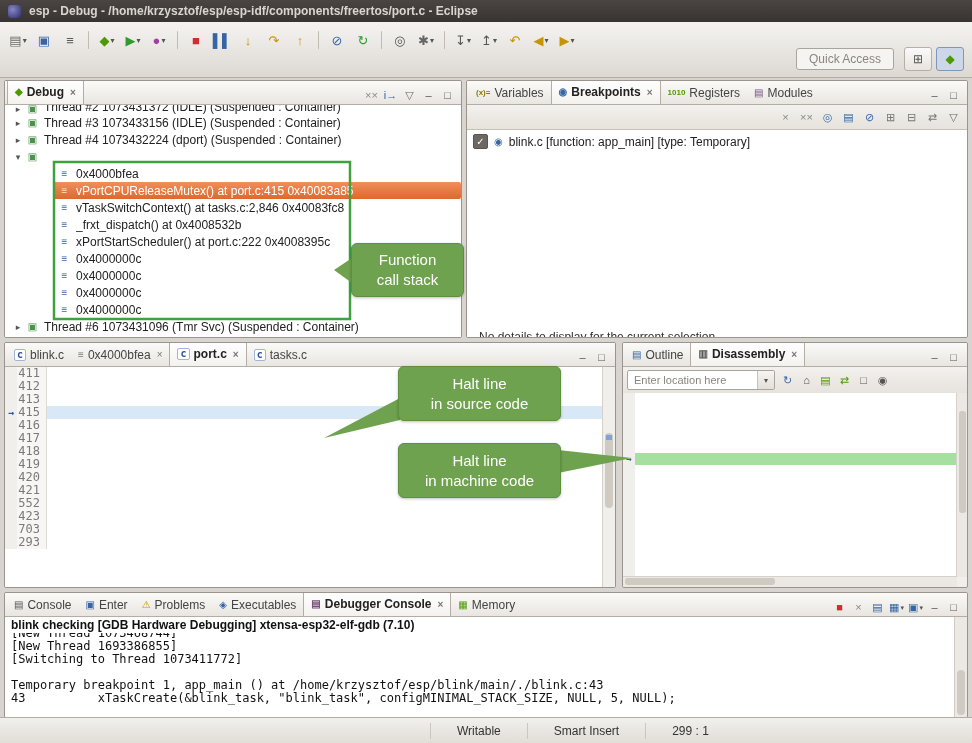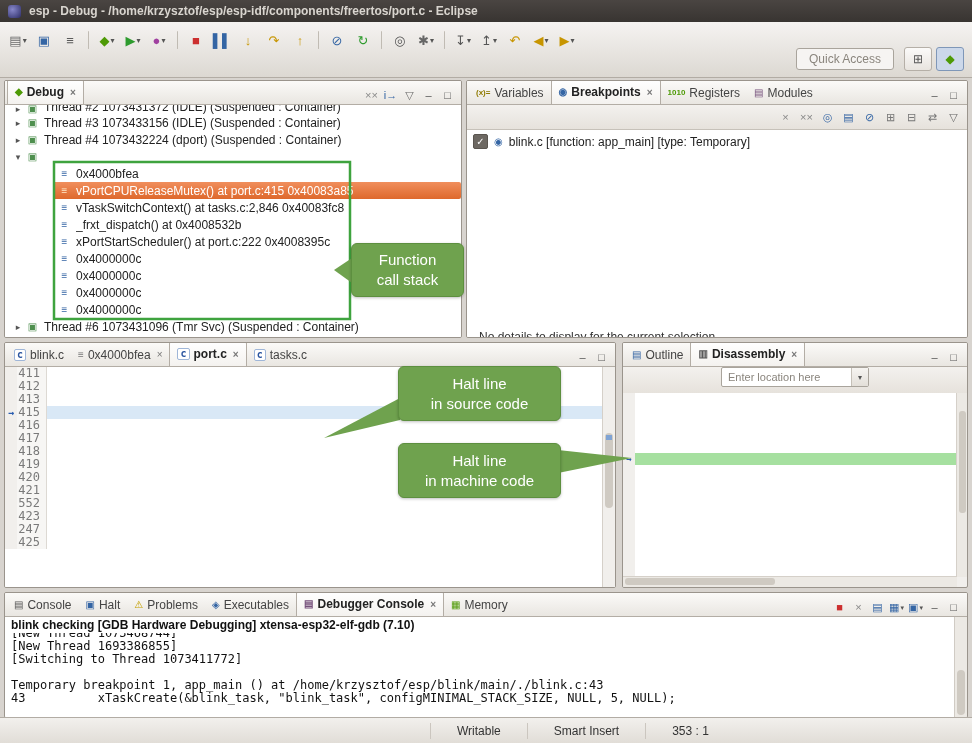--- a/index.html
+++ b/index.html
@@ -70,21 +70,21 @@
   .ed-mark{width:12px;flex:0 0 auto;background:#f1efec;color:#2a5db0;font-size:10px;text-align:center;font-weight:bold;}
   .ed-ln{width:30px;flex:0 0 auto;background:#f7f6f4;color:#7a7a7a;text-align:right;padding-right:6px;border-right:1px solid #ddd9d3;box-sizing:border-box;}
   .ed-code{flex:1;padding-left:6px;color:#111;overflow:hidden;}
   .ed-line.halt .ed-code{background:var(--halt-source-bg);}
   .ed-ruler{position:absolute;right:0;top:24px;bottom:0;width:12px;background:#f1efec;border-left:1px solid #d5d0c9;}
   .ed-thumb{position:absolute;right:2px;top:30%;height:34%;width:8px;background:#cfcac2;border-radius:4px;}
   .ed-marker{position:absolute;right:3px;top:31%;width:6px;height:5px;background:#7fa3d4;}
 
   
   #panel-disasm{left:622px;top:342px;width:346px;height:246px;}
-  .da-toolbar{height:26px;display:flex;align-items:center;gap:5px;padding:0 4px;background:linear-gradient(#f3f1ee,#e6e2dc);border-bottom:1px solid #c6c1b9;flex-direction:column;}
+  .da-toolbar{height:26px;display:flex;align-items:center;gap:5px;padding:0 4px;background:linear-gradient(#f3f1ee,#e6e2dc);border-bottom:1px solid #c6c1b9;}
   .da-combo{display:flex;align-items:center;height:20px;border:1px solid #a9a49c;background:#fff;border-radius:2px;width:148px;flex:0 0 auto;box-sizing:border-box;}
   .da-combo-text{flex:1;padding:0 6px;font-size:11px;color:#8a857d;white-space:nowrap;overflow:hidden;}
   .da-combo-btn{width:16px;align-self:stretch;border-left:1px solid #c5c0b8;background:linear-gradient(#f6f4f1,#e3dfd9);display:flex;align-items:center;justify-content:center;font-size:8px;color:#555;}
   .da-body{position:absolute;top:50px;left:0;right:10px;bottom:10px;background:#fff;font-family:"DejaVu Sans Mono",monospace;font-size:11px;overflow:hidden;}
   .da-line{display:flex;height:12px;line-height:12px;white-space:pre;}
   .da-mark{width:12px;flex:0 0 auto;background:#f1efec;color:#2a5db0;font-size:9px;text-align:center;font-weight:bold;}
   .da-code{flex:1;padding-left:4px;color:#222;overflow:hidden;}
   .da-line.halt .da-code{background:var(--halt-machine-bg);}
   .da-vscroll{position:absolute;right:0;top:50px;bottom:10px;width:10px;background:#ece9e4;border-left:1px solid #d5d0c9;}
   .da-vthumb{position:absolute;right:1px;top:10%;height:55%;width:7px;background:#cfcac2;border-radius:3px;}
@@ -552,28 +552,28 @@
         </div>
         <div class="ed-line">
           <span class="ed-mark"></span>
           <span class="ed-ln">423</span>
           <span class="ed-code">
             
           </span>
         </div>
         <div class="ed-line">
           <span class="ed-mark"></span>
-          <span class="ed-ln">247</span>
-          <span class="ed-code">
-            
-          </span>
-        </div>
-        <div class="ed-line">
-          <span class="ed-mark"></span>
-          <span class="ed-ln">425</span>
+          <span class="ed-ln">703</span>
+          <span class="ed-code">
+            
+          </span>
+        </div>
+        <div class="ed-line">
+          <span class="ed-mark"></span>
+          <span class="ed-ln">293</span>
           <span class="ed-code">
             
           </span>
         </div>
       </div>
     <div class="ed-ruler">
       <span class="ed-thumb"></span>
       <span class="ed-marker"></span>
     </div>
   </div>
@@ -749,21 +749,21 @@
     <div class="phead">
       <div class="tabs">
 
       <span class="tab">
             <span class="tab-icon" style="color: rgb(85, 85, 85);">▤</span>
             <span class="tab-label">Console</span>
 
           </span>
           <span class="tab">
             <span class="tab-icon" style="color: rgb(52, 101, 164);">▣</span>
-            <span class="tab-label">Halt</span>
+            <span class="tab-label">Enter</span>
 
           </span>
           <span class="tab">
             <span class="tab-icon" style="color: rgb(196, 160, 0);">⚠</span>
             <span class="tab-label">Problems</span>
 
           </span>
           <span class="tab">
             <span class="tab-icon" style="color: rgb(52, 101, 164);">◈</span>
             <span class="tab-label">Executables</span>
@@ -826,21 +826,21 @@
     </div>
     <div class="con-vscroll">
         <span class="con-vthumb"></span>
       </div>
   </div>
 
   <div class="statusbar">
     <span class="st-spacer"></span>
     <span class="st-cell">Writable</span>
     <span class="st-cell">Smart Insert</span>
-    <span class="st-cell">353 : 1</span>
+    <span class="st-cell">299 : 1</span>
   </div>
 
   <svg class="overlay" width="972" height="743" viewBox="0 0 972 743">
     <rect x="54" y="162" width="296" height="157" style="fill:none;stroke:var(--stack-box);stroke-width:2.5"></rect>
     <polygon points="352,258 352,283 334,270" style="fill:var(--callout)"></polygon>
     <polygon points="400,398 400,420 324,438" style="fill:var(--callout)"></polygon>
     <polygon points="558,450 558,473 632,458" style="fill:var(--callout)"></polygon>
   </svg>
   <div class="callout" id="co-stack">
     <div>Function</div>

